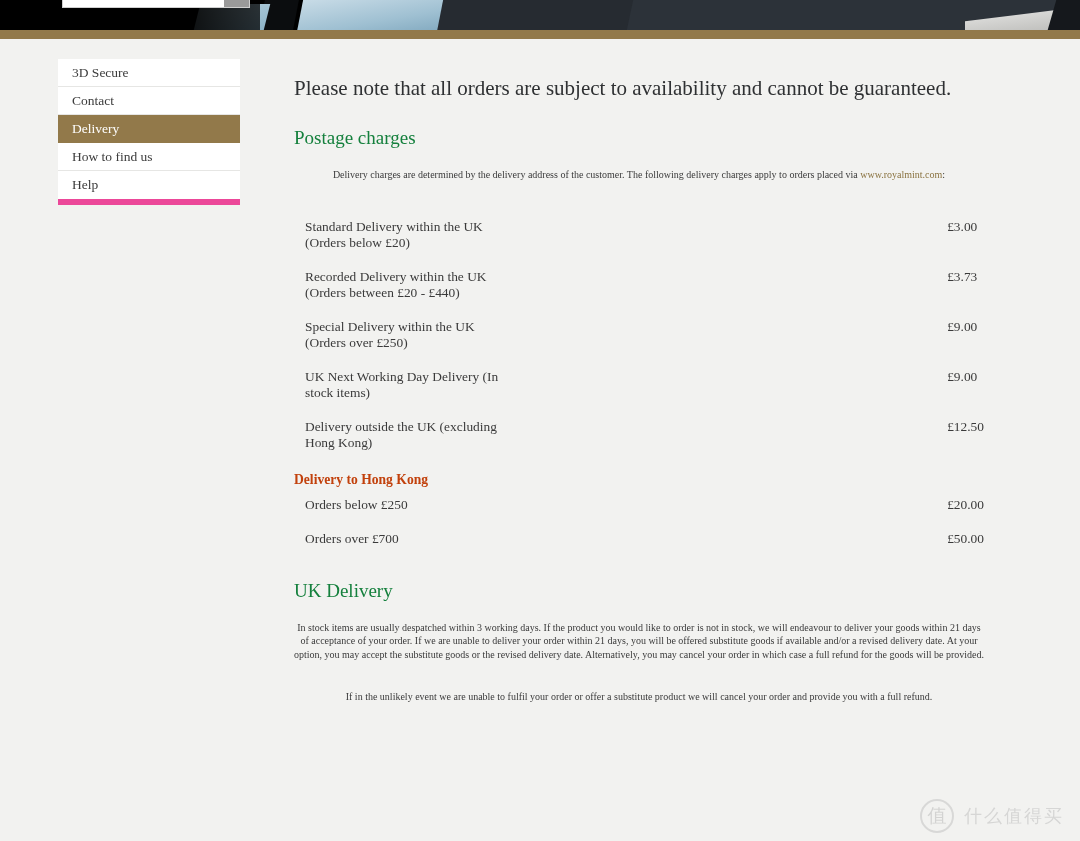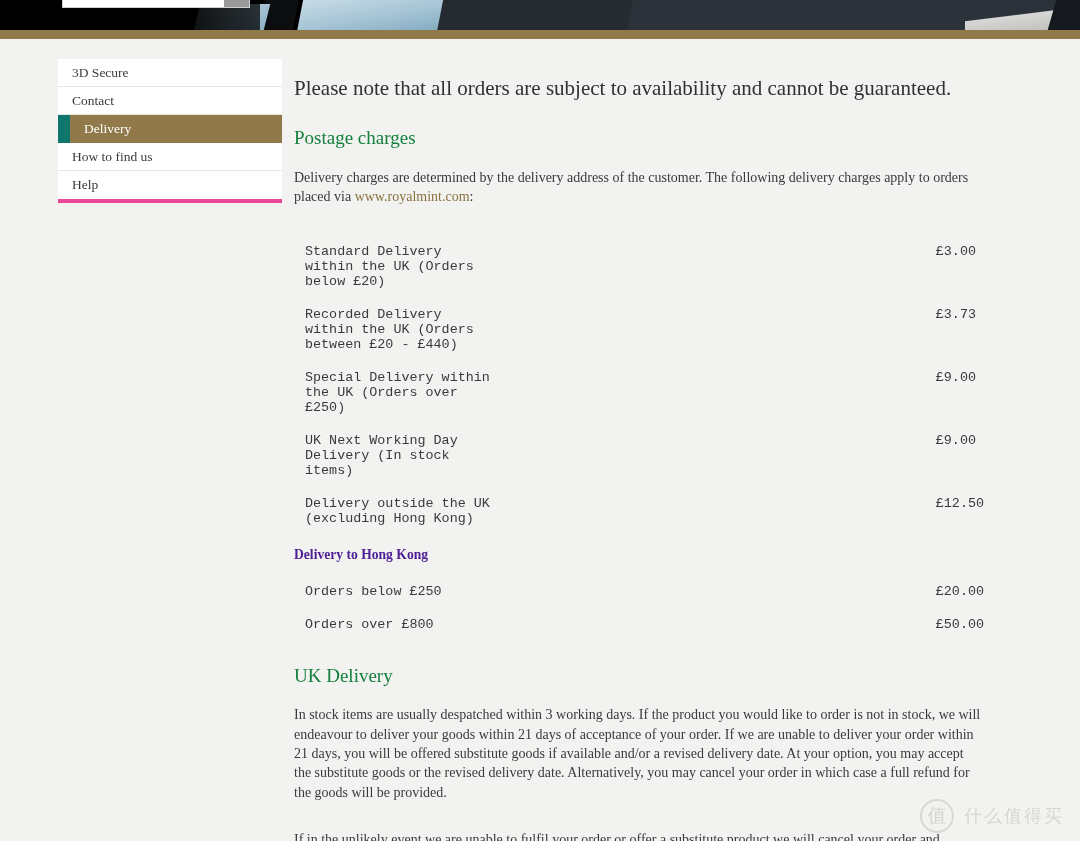--- a/index.html
+++ b/index.html
@@ -98,42 +98,41 @@
     position: relative;
     width: 1080px;
     height: 802px;
     background: #f2f2f0;
   }
 
   
   .sidebar {
     position: absolute;
     left: 58px; top: 20px;
-    width: 224px;
-    background: #0f766e;
-    border-bottom: 4px solid #ec4899;
+    width: 182px;
+    background: #fca5a5;
+    border-bottom: 6px solid #ec4899;
   }
   .nav-item {
     height: 28px;
     line-height: 28px;
     padding-left: 14px;
     font-family: "Liberation Serif", serif;
     font-size: 13.5px;
     color: #3b3b3b;
     background: #ffffff;
     border-bottom: 1px solid #e6e6e4;
     cursor: pointer;
     white-space: nowrap;
   }
   .nav-item:last-child { border-bottom: 0; }
   .nav-item.active {
     background: #92794a;
     color: #ffffff;
     border-bottom-color: #92794a;
-    margin-left: 12px;
   }
 
   
   .content {
     position: absolute;
     left: 294px; top: 20px;
     width: 690px;
   }
   .lede {
     font-size: 21px;
@@ -143,54 +142,54 @@
     line-height: 1.25;
   }
   h2.sec {
     font-size: 19px;
     font-weight: 400;
     color: #15803d;
     margin: 0 0 18px 0;
     line-height: 1.2;
   }
   p.body {
-    font-size: 14px;
+    font-size: 10px;
     line-height: 1.38;
     color: #3a3a3a;
     margin: 0 0 18px 0;
+    text-align: center;
   }
   p.body a {
     color: #8a7340;
     text-decoration: none;
   }
 
   
   .charges {
     width: 100%;
     border-collapse: collapse;
     margin: 0 0 6px 0;
-    font-family: Liberation Mono, monospace;
   }
   .charges td {
     font-size: 13.4px;
     color: #3a3a3a;
     padding: 9px 0 9px 0;
     vertical-align: top;
   }
   .charges td.label { padding-left: 11px; }
   .charges td.price {
     width: 250px;
     padding-left: 441px;
     white-space: nowrap;
   }
   .sub-head {
     font-size: 13.6px;
     font-weight: bold;
-    color: #4c1d95;
-    margin: 12px 0 12px 0;
+    color: #c2410c;
+    margin: 12px 0 0 0;
   }
   .gap-sm { height: 10px; }
   .gap-md { height: 18px; }
 
   
   .watermark {
     position: absolute;
     right: 16px; bottom: 8px;
     display: flex;
     align-items: center;
@@ -285,21 +284,21 @@
 
     <div class="sub-head">Delivery to Hong Kong</div>
 
     <table class="charges">
       <tbody>
         <tr>
           <td class="label">Orders below £250</td>
           <td class="price">£20.00</td>
         </tr>
         <tr>
-          <td class="label">Orders over £800</td>
+          <td class="label">Orders over £700</td>
           <td class="price">£50.00</td>
         </tr>
       </tbody>
     </table>
 
     <div class="gap-md"></div>
 
     <h2 class="sec">UK Delivery</h2>
     <p class="body">In stock items are usually despatched within 3 working days. If the product you would like to order is not in stock, we will endeavour to deliver your goods within 21 days of acceptance of your order. If we are unable to deliver your order within 21 days, you will be offered substitute goods if available and/or a revised delivery date. At your option, you may accept the substitute goods or the revised delivery date. Alternatively, you may cancel your order in which case a full refund for the goods will be provided.</p>
     <div class="gap-sm"></div>

